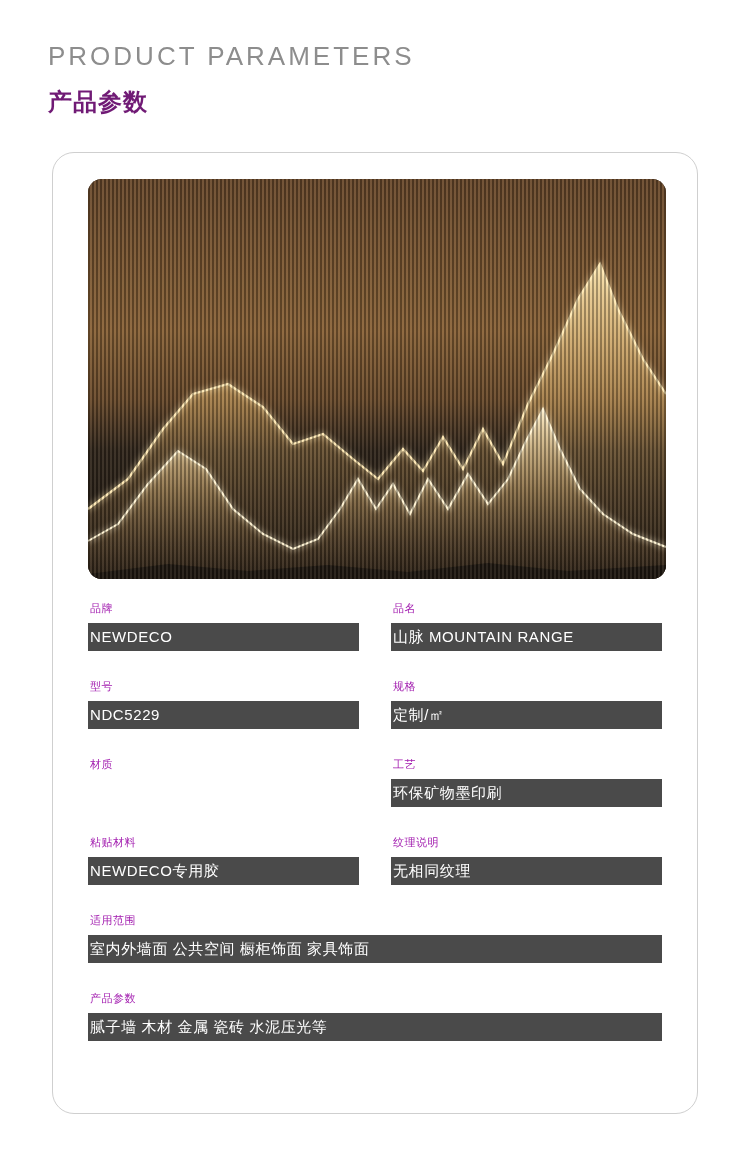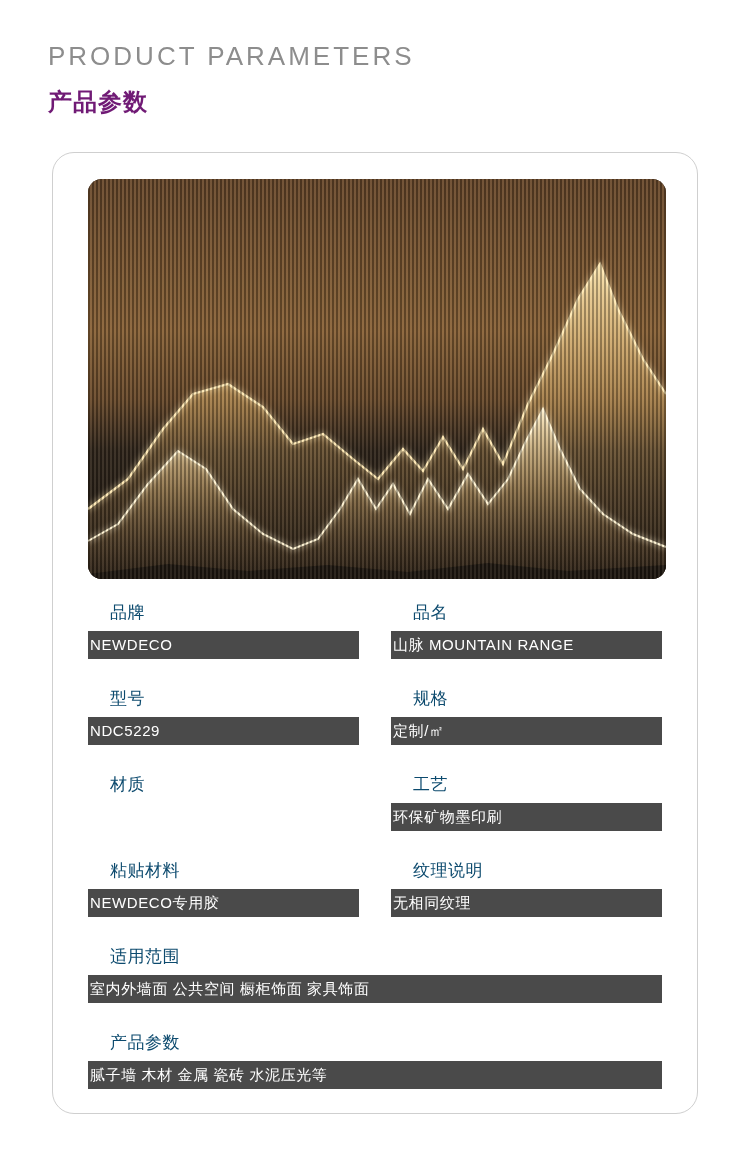--- a/index.html
+++ b/index.html
@@ -101,26 +101,25 @@
     margin-bottom: 28px;
   }
   .field {
     flex: 1 1 0;
     min-width: 0;
   }
   .field-wide {
     width: 100%;
   }
   .field-label {
-    font-size: 17px;
-    color: #0c4a6e;
+    font-size: 11px;
+    color: #a21caf;
     margin-bottom: 7px;
     padding-left: 2px;
     letter-spacing: 0.5px;
-    margin-left: 20px;
   }
   .field-value {
     background: #4a4a4a;
     color: #ffffff;
     font-size: 15px;
     line-height: 28px;
     height: 28px;
     padding: 0 2px;
     box-sizing: border-box;
     white-space: nowrap;

